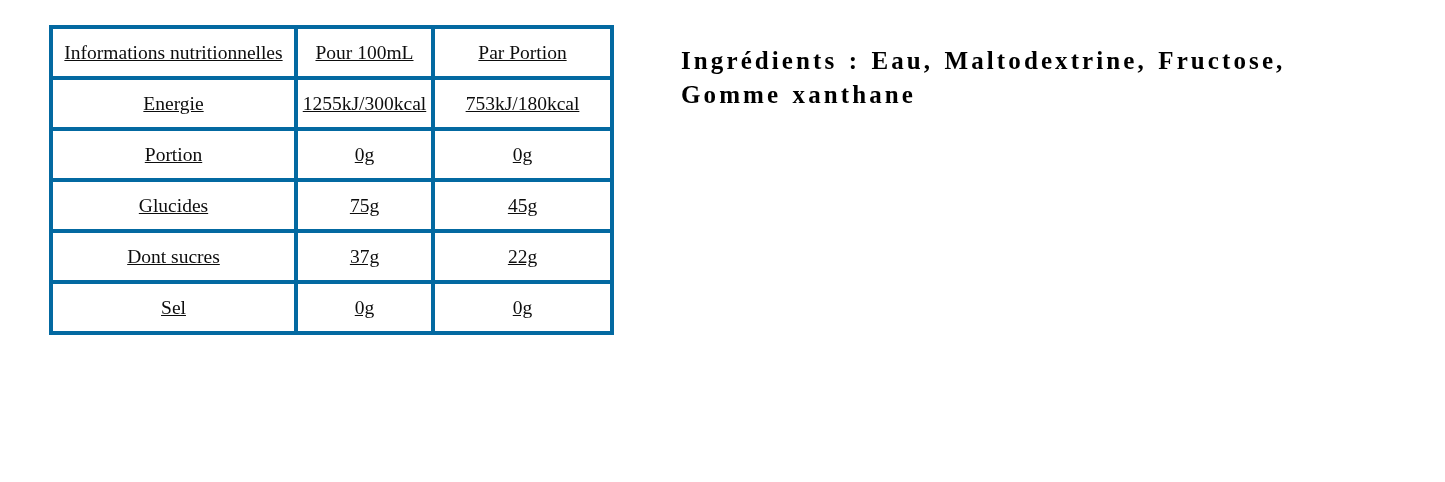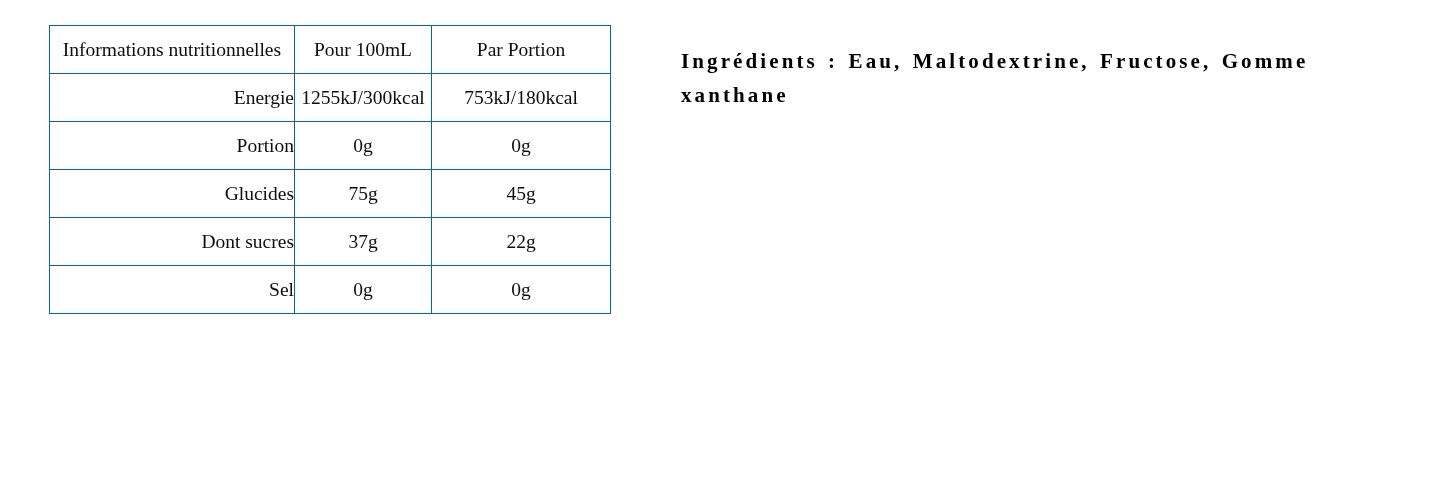--- a/index.html
+++ b/index.html
@@ -33,35 +33,36 @@
   }
 
   table.nutrition {
     border-collapse: collapse;
     table-layout: fixed;
     width: 561px;
     background: #ffffff;
   }
 
   table.nutrition td {
-    border: 1px solid #0369a1;
+    border: 4px solid #0369a1;
     height: 47px;
     padding: 0 0 0 0;
     font-size: 19.5px;
     line-height: 1.1;
     vertical-align: middle;
     color: #0d0d0d;
+    text-decoration: underline;
   }
 
   table.nutrition col.c0 { width: 245px; }
   table.nutrition col.c1 { width: 137px; }
   table.nutrition col.c2 { width: 179px; }
 
   td.label {
-    text-align: right;
+    text-align: center;
     padding-left: 9px;
   }
   td.val {
     text-align: center;
   }
   tr.head td {
     text-align: center;
   }
   tr.head td.label {
     text-align: center;
@@ -69,21 +70,21 @@
   }
 
   
   #ingredients {
     position: absolute;
     left: 681px;
     top: 44px;
     width: 700px;
     font-family: "Liberation Serif", serif;
     font-weight: bold;
-    font-size: 21px;
+    font-size: 25px;
     letter-spacing: 3.1px;
     line-height: 34px;
     color: #000000;
     word-spacing: 2px;
   }
 </style>
 </head>
 <body>
 
 <div id="layout">

